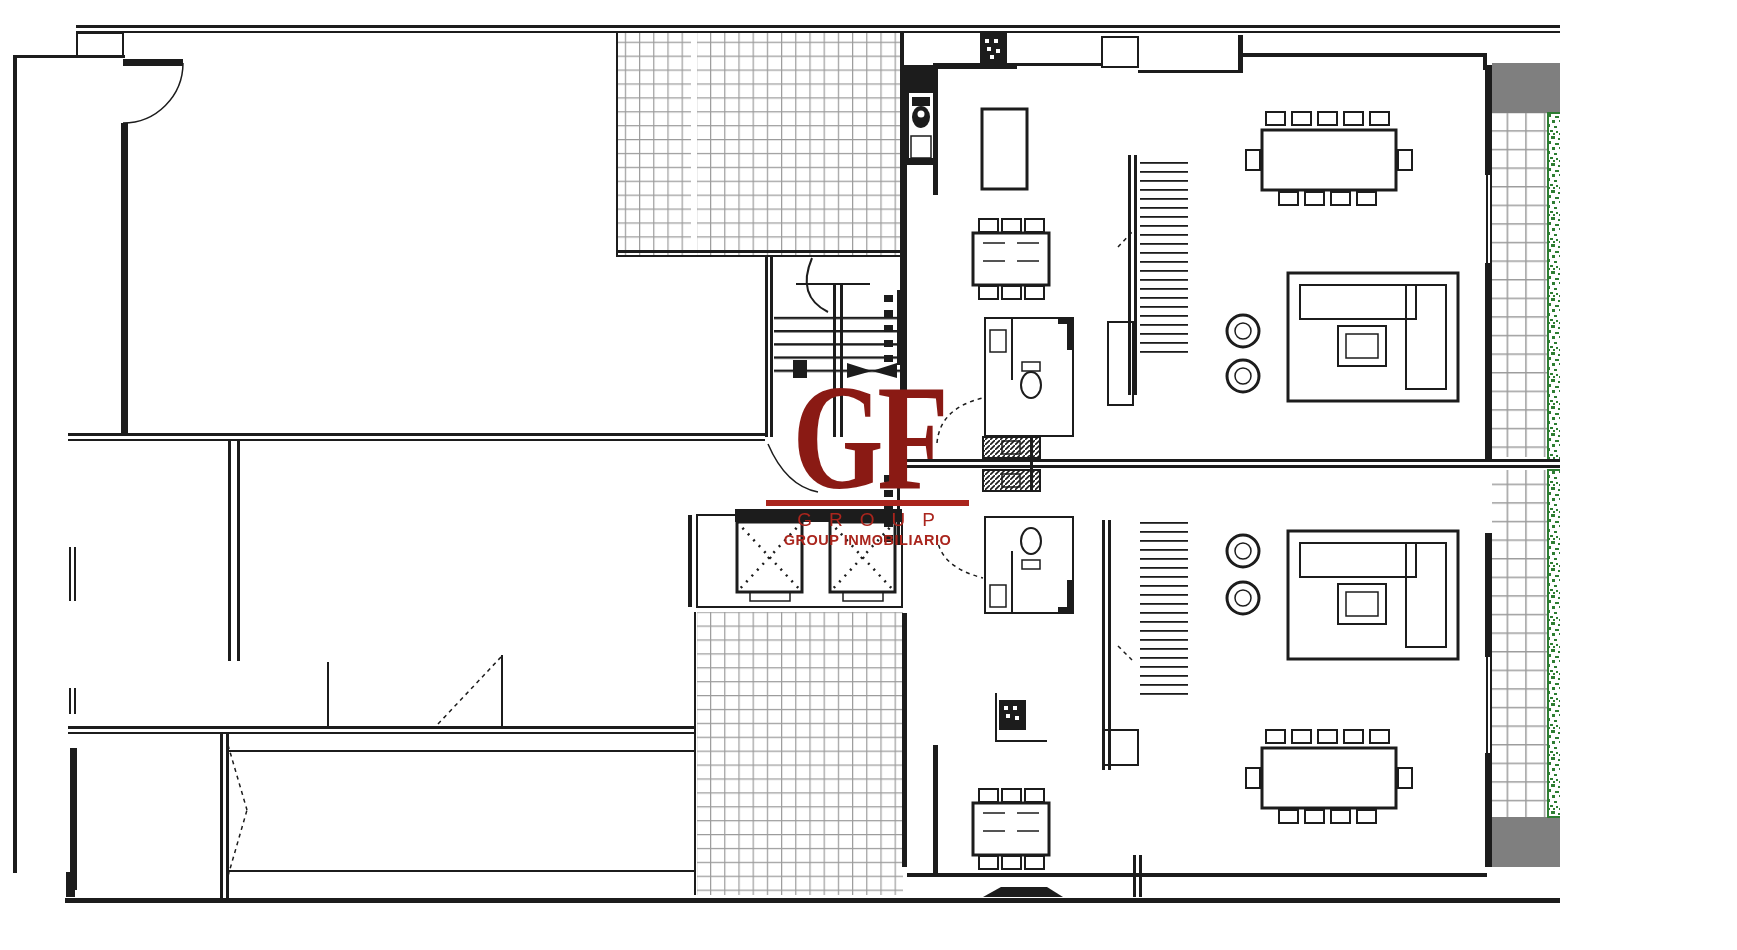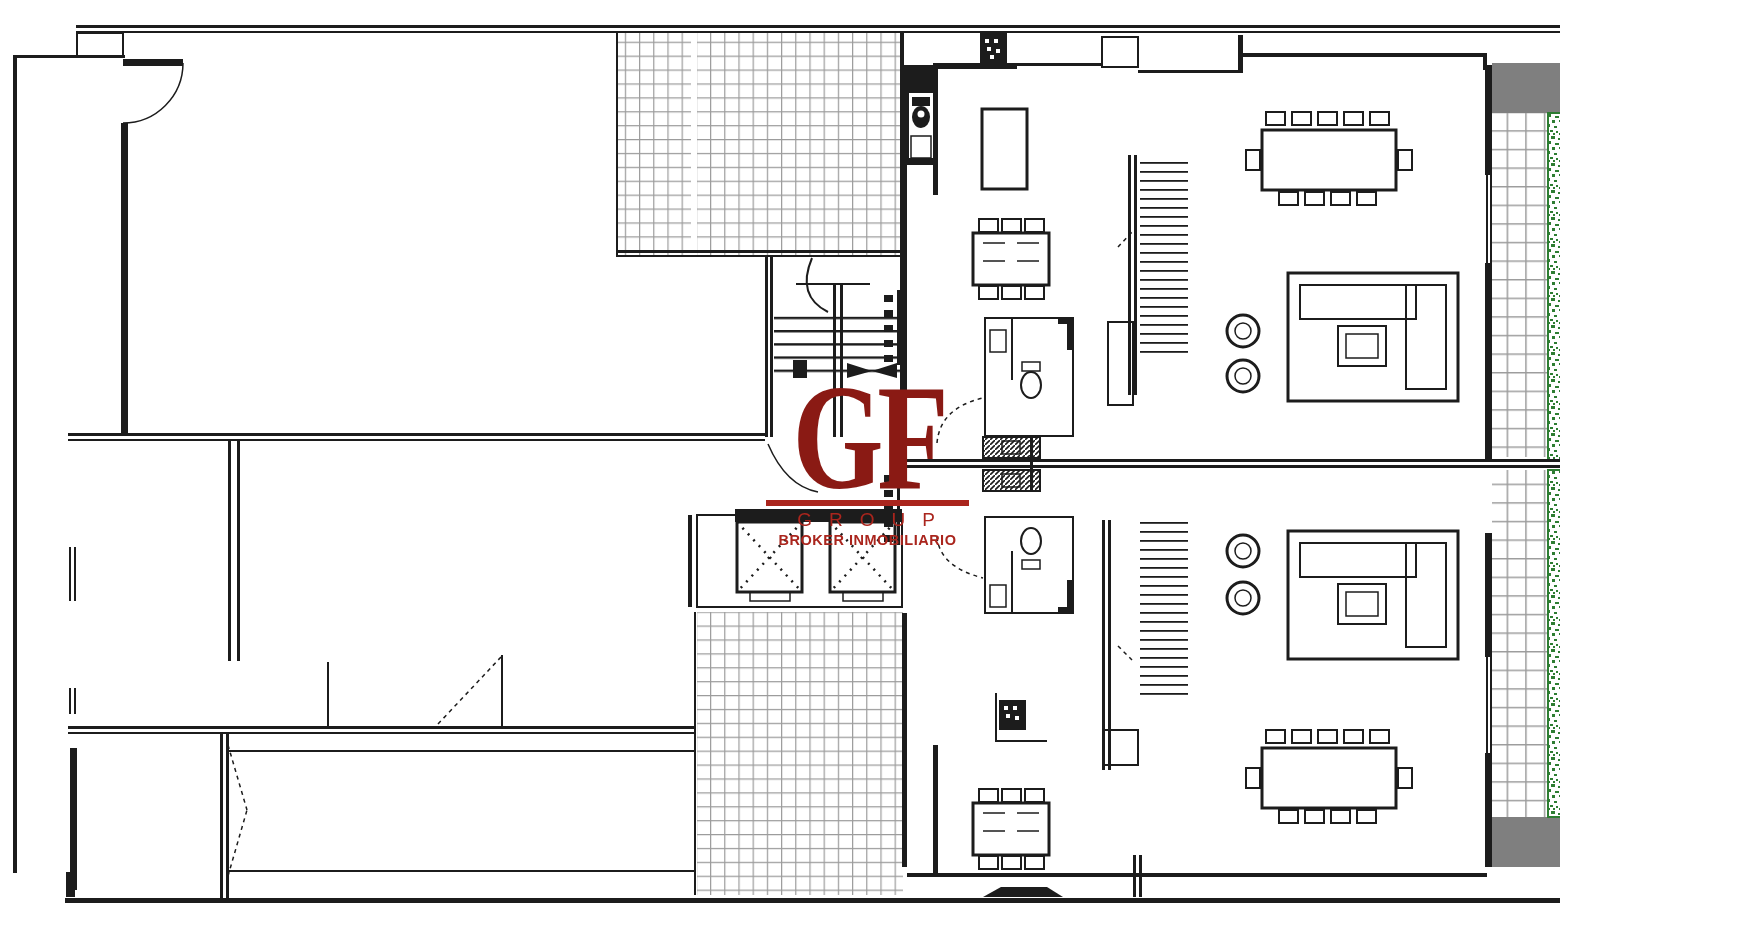--- a/index.html
+++ b/index.html
@@ -355,15 +355,15 @@
     <rect x="1647" y="863" width="41" height="32" class="blk"></rect>
     <rect x="1692" y="863" width="30" height="32" class="blk"></rect>
     <path d="M1612 870 Q1600 868 1604 880 Q1607 888 1616 884 L1616 892 L1610 892" class="ln3"></path>
   </g>
 </svg>
 
 <div id="wm">
   <div class="gf">GF</div>
   <div class="bar"></div>
   <div class="grp">GROUP</div>
-  <div class="brk">BROKER INMOBILIARIO</div>
+  <div class="brk">GROUP INMOBILIARIO</div>
 </div>
 </div>
 
 </body></html>

